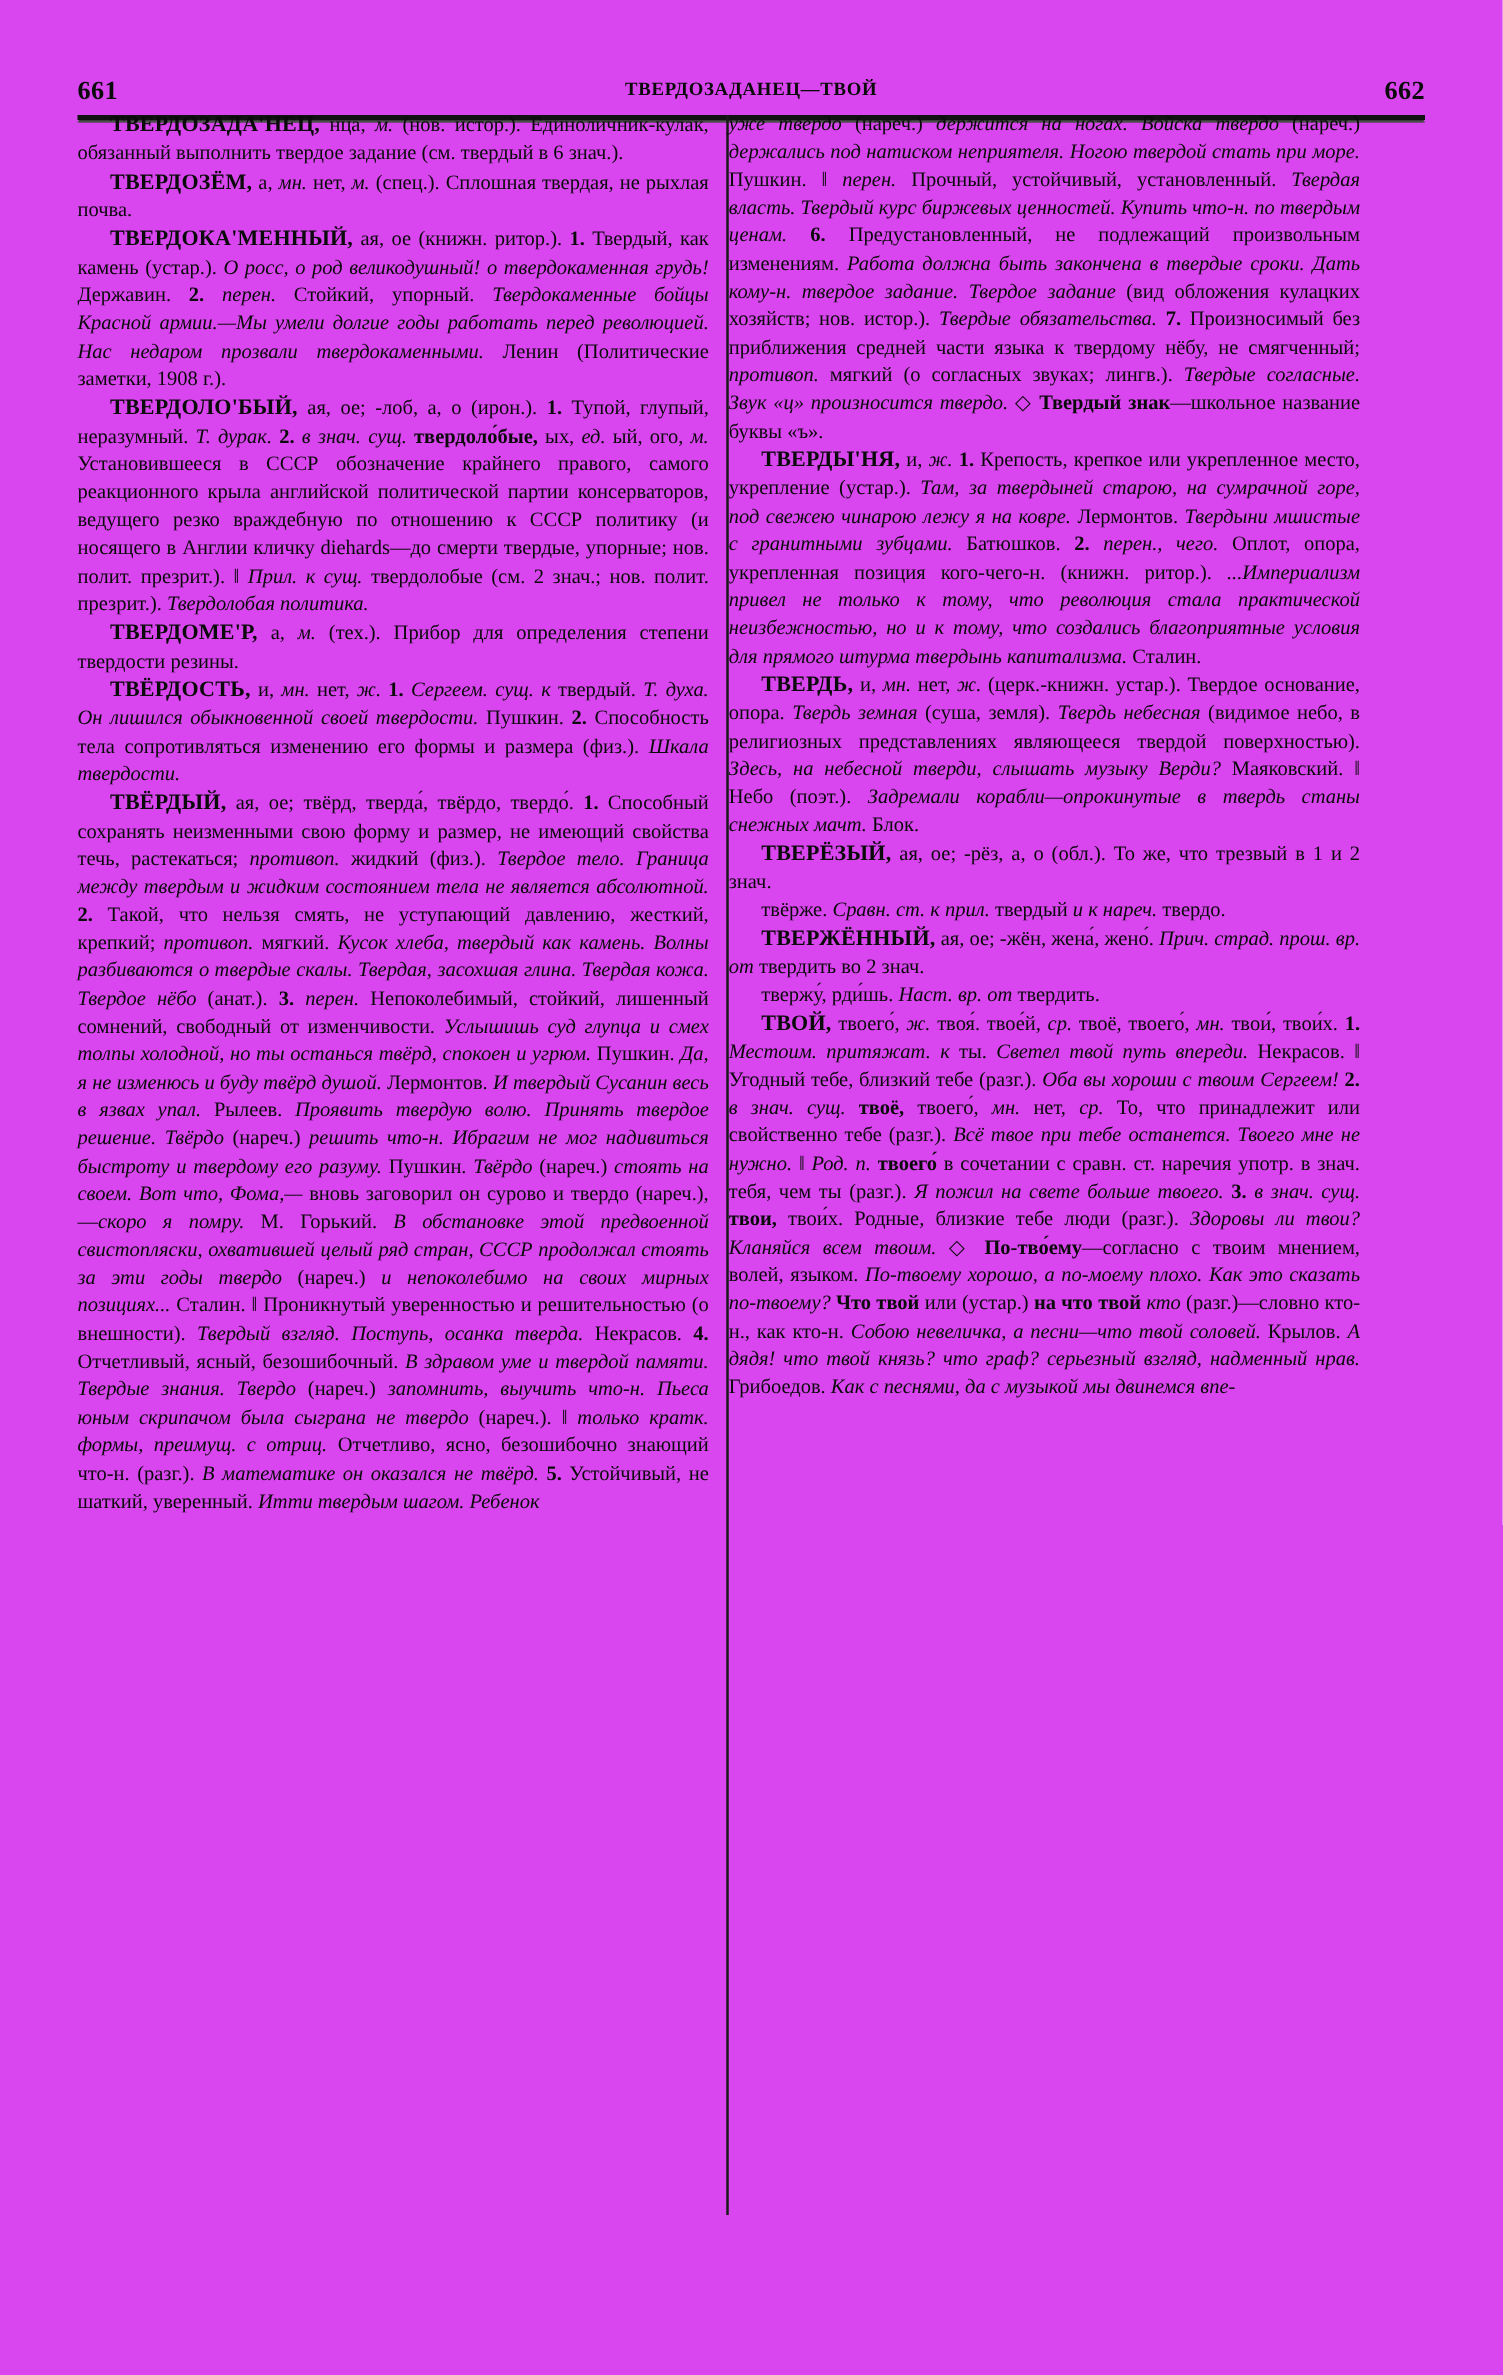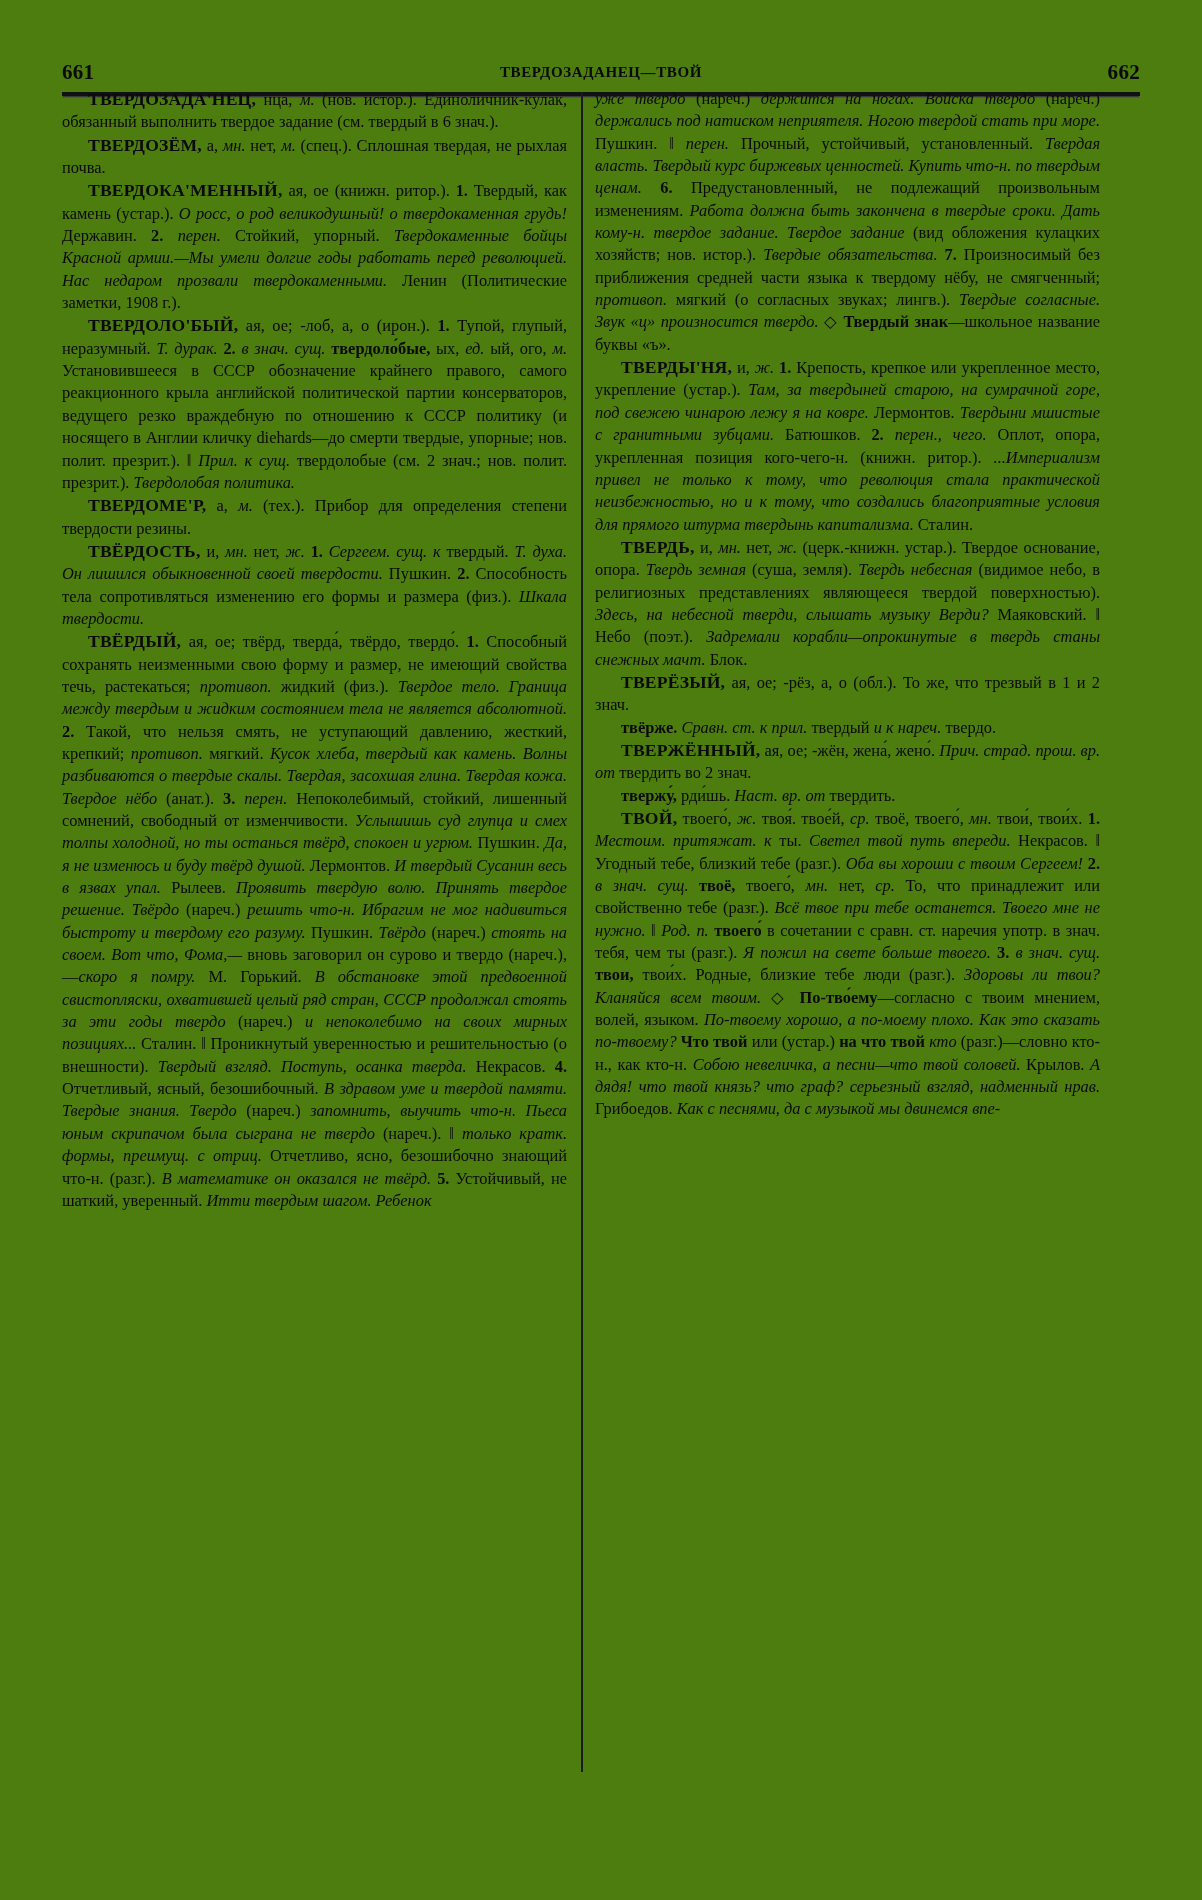--- a/index.html
+++ b/index.html
@@ -15,21 +15,21 @@
     color: #0a0a0a;
     position: relative;
     overflow: hidden;
   }
 
   .page {
     position: absolute;
     left: 0; top: 0;
     width: 1202px;
     height: 1900px;
-    background: #4d7c0f;
+    background: #d946ef;
   }
 
   
   .running-head {
     position: absolute;
     left: 62px;
     top: 52px;
     width: 1078px;
     height: 40px;
     display: flex;
@@ -82,21 +82,21 @@
   }
   .col {
     width: 505px;
     font-size: 16.4px;
     line-height: 22.35px;
     text-align: justify;
     text-justify: inter-word;
     hyphens: manual;
   }
   .col-left  { padding-right: 14px; }
-  .col-right { padding-left: 0; margin-left: 12px; }
+  .col-right { padding-left: 0; }
 
   .col-divider {
     width: 2px;
     background: #1a1a1a;
     margin: 4px 0 auto 0;
     height: 1680px;
     flex: 0 0 2px;
   }
 
   
@@ -106,21 +106,21 @@
     text-indent: 26px;
   }
   .entry + .entry { margin-top: 0; }
 
   .hw {           
     font-weight: bold;
     font-size: 17.6px;
     letter-spacing: 0.2px;
   }
   .hw-sm {        
-    font-weight: bold;
+    font-weight: normal;
     font-size: 16.4px;
   }  
 
   
   .col p { margin: 0; }
 </style>
 </head>
 <body>
 
 <div class="page">

